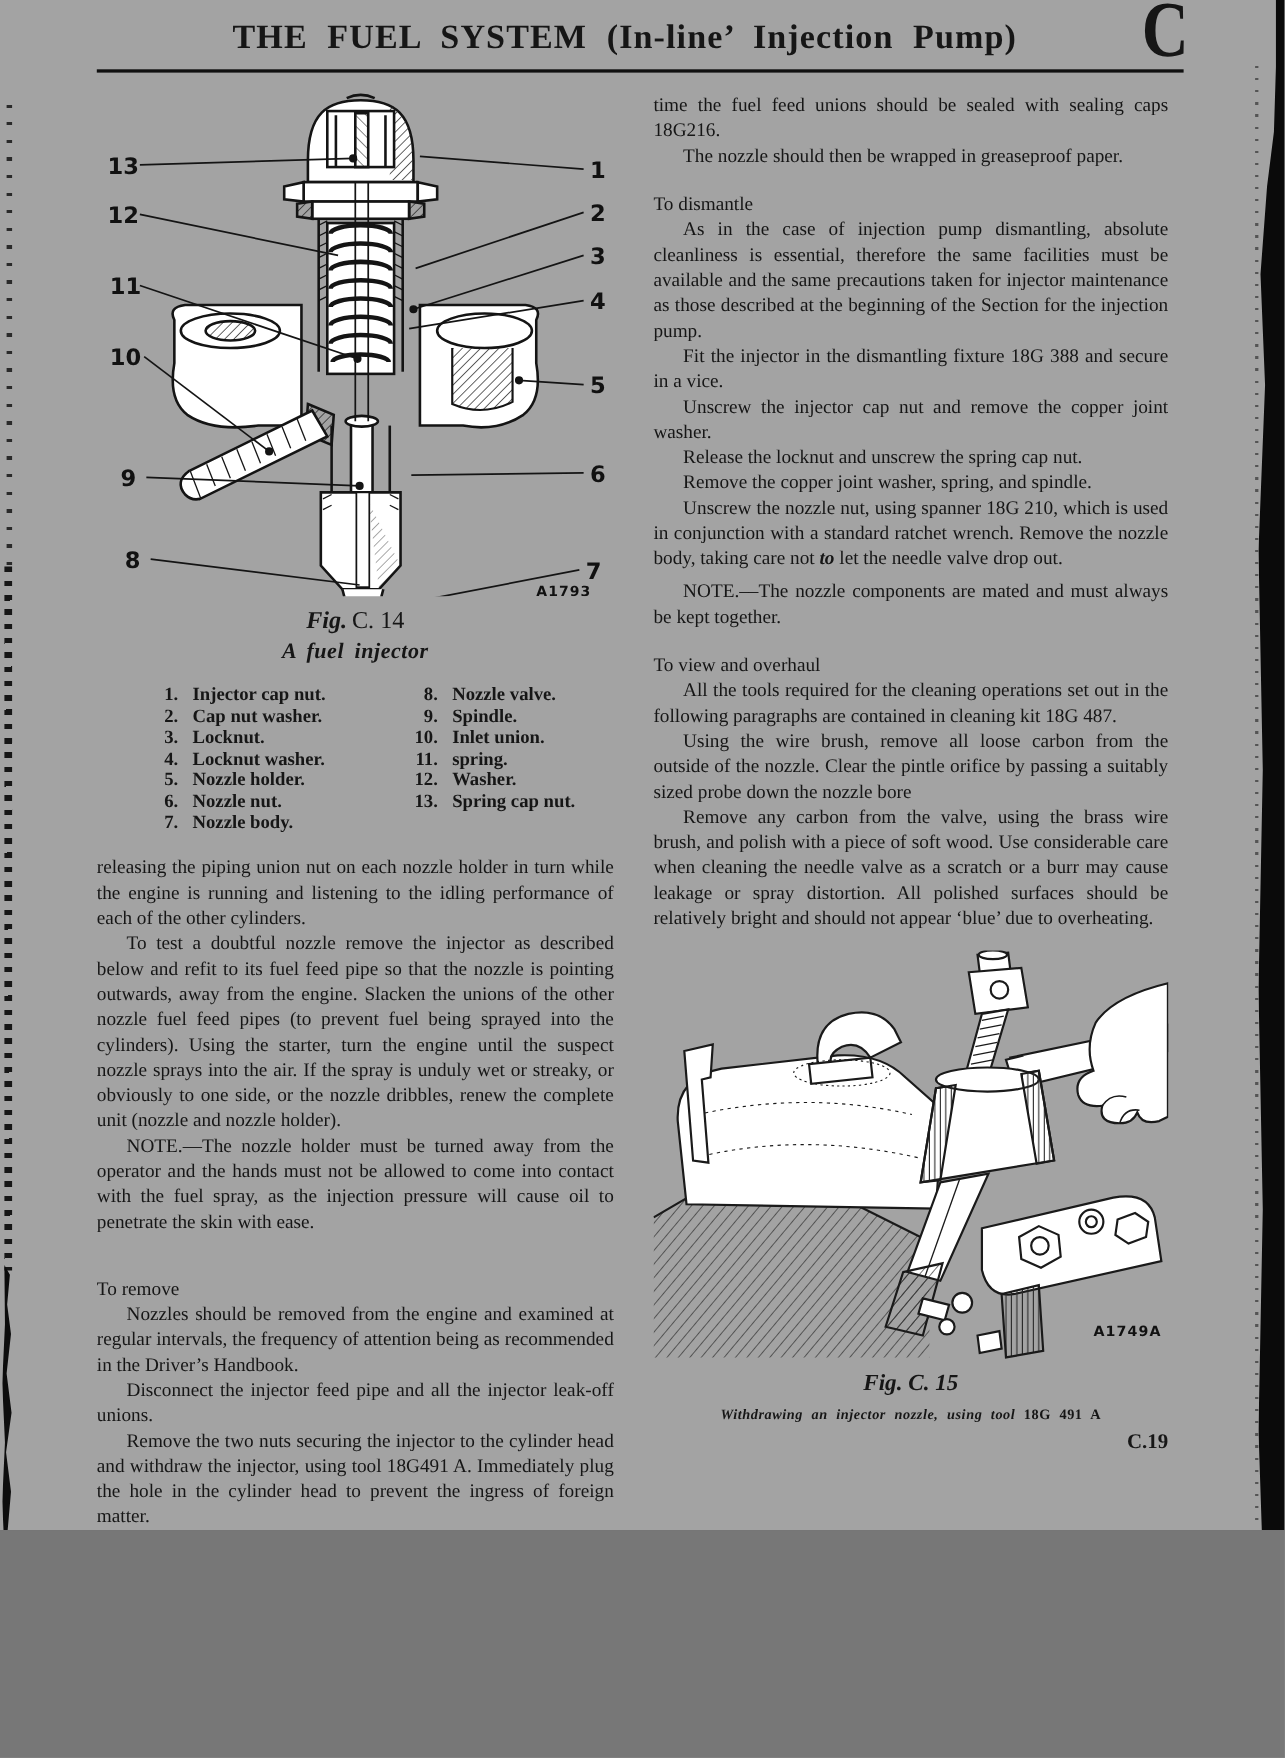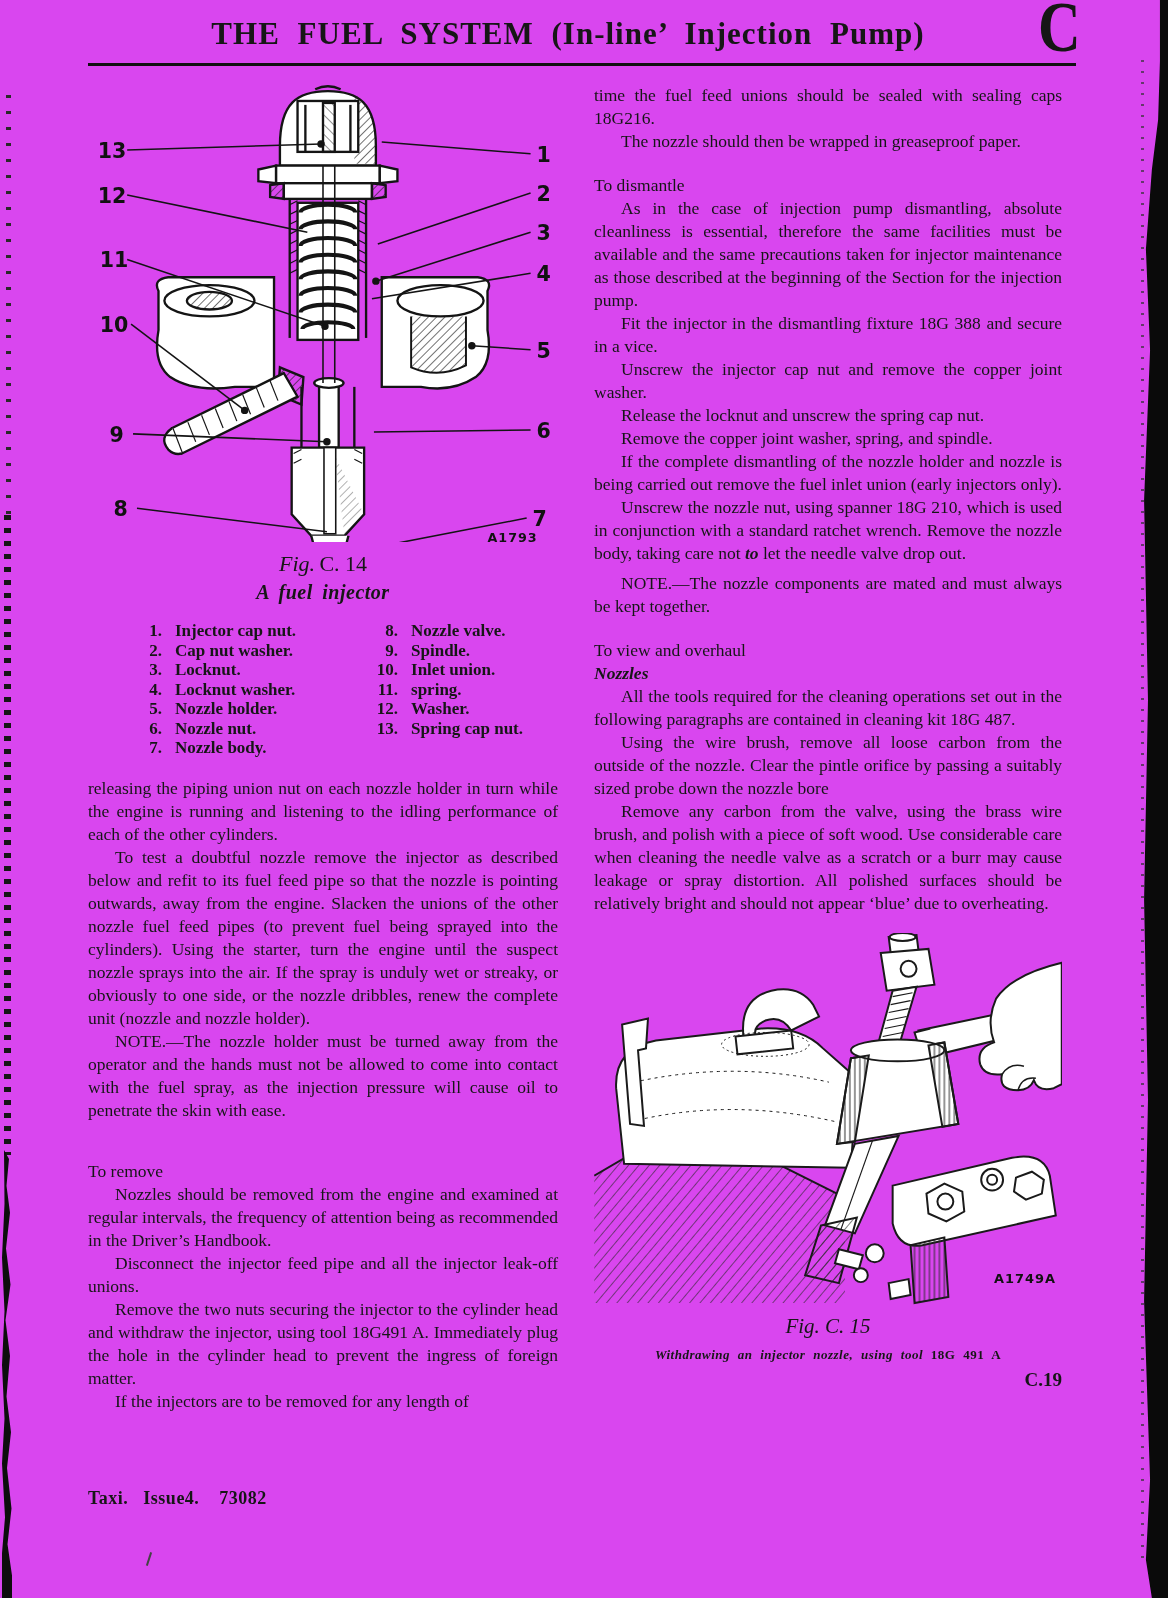--- a/index.html
+++ b/index.html
@@ -1,18 +1,18 @@
 <!DOCTYPE html>
 <html><head>
 <meta charset="utf-8">
 <style>
   html,body { margin:0; padding:0; background:#777; }
   #page {
-    position:relative; width:1168px; height:1598px; margin:0 auto;
-    background:#d946ef; overflow:hidden;
+    position:relative; width:1168px; height:1391px; margin:0 auto;
+    background:#a3a3a3; overflow:hidden;
     font-family:"Liberation Serif", serif; color:#161616;
   }
   
   .hdr-title {
     position:absolute; left:88px; top:16px; width:960px;
     text-align:center; font-size:31px; font-weight:bold;
     letter-spacing:1px; word-spacing:9px; white-space:nowrap;
   }
   .hdr-letter {
     position:absolute; left:1038px; top:-14px; width:60px;
@@ -27,21 +27,21 @@
   .para { margin:0; text-align:justify; }
   .ind  { text-indent:27px; }
   .subhead { margin:0; text-align:left; }
   .mt-sec   { margin-top:21px; }
   .mt-note  { margin-top:7px; }
   .mt-big   { margin-top:38px; }
   .bi { font-weight:bold; font-style:italic; }
   
   .figsvg { display:block; }
   .figcap { text-align:center; margin-top:10px; }
-  .figcap .figword { font-weight:normal; font-style:italic; font-size:22px; }
+  .figcap .figword { font-weight:bold; font-style:italic; font-size:22px; }
   .figcap .fignum  { font-size:22px; }
   .figcap2 { text-align:center; font-weight:bold; font-style:italic; font-size:20px; margin-top:4px; letter-spacing:.5px; word-spacing:4px;}
   .parts { display:flex; margin-top:17px; font-size:17px; line-height:19.5px; font-weight:bold; }
   .parts .pcol1 { margin-left:42px; }
   .parts .pcol2 { margin-left:70px; }
   .part { display:flex; }
   .part .pnum { width:32px; text-align:right; margin-right:13px; flex:none; }
   .lead-paras { margin-top:19px; }
   
   .fig15wrap { margin-top:18px; }
@@ -300,25 +300,23 @@
 
   <div class="col" id="rightcol">
     <p class="para">time the fuel feed unions should be sealed with sealing caps 18G216.</p>
     <p class="para ind">The nozzle should then be wrapped in greaseproof paper.</p>
     <p class="subhead mt-sec">To dismantle</p>
     <p class="para ind">As in the case of injection pump dismantling, absolute cleanliness is essential, therefore the same facilities must be available and the same precautions taken for injector maintenance as those described at the beginning of the Section for the injection pump.</p>
     <p class="para ind">Fit the injector in the dismantling fixture 18G 388 and secure in a vice.</p>
     <p class="para ind">Unscrew the injector cap nut and remove the  copper joint washer.</p>
     <p class="para ind">Release the locknut and unscrew the spring cap nut.</p>
     <p class="para ind">Remove the copper joint washer, spring, and spindle.</p>
-    <p class="para ind">If the complete dismantling of the nozzle holder and nozzle is being carried out remove the fuel inlet union (early injectors only).</p>
     <p class="para ind"><span>Unscrew the nozzle nut, using spanner 18G 210, which is used in conjunction with a standard ratchet wrench. Remove the nozzle body, taking care not </span><span class="bi">to</span><span> let the needle valve drop out.</span></p>
     <p class="para ind mt-note">NOTE.––The nozzle components are mated and must always be kept together.</p>
     <p class="subhead mt-sec">To view and overhaul</p>
-    <p class="subhead bi">Nozzles</p>
     <p class="para ind">All the tools required for the cleaning operations set out in the following paragraphs are contained in cleaning kit 18G 487.</p>
     <p class="para ind">Using the wire brush, remove all loose carbon from the outside of the nozzle. Clear the pintle orifice by passing a suitably sized probe down the nozzle bore</p>
     <p class="para ind">Remove any carbon from the valve, using the brass wire brush, and polish with a piece of soft wood. Use considerable care when cleaning the needle valve as a scratch or a burr may cause leakage or spray distortion. All polished surfaces should be relatively bright and should not appear ‘blue’ due to overheating.</p>
 
     <div class="fig15wrap">
       <svg class="figsvg" width="468" height="372" viewBox="0 0 470 374">
         <defs>
           <pattern id="hL" width="8" height="8" patternUnits="userSpaceOnUse" patternTransform="rotate(40)">
             <line x1="0" y1="0" x2="0" y2="8" stroke="#2a2a2a" stroke-width="1.2"></line>
           </pattern>

